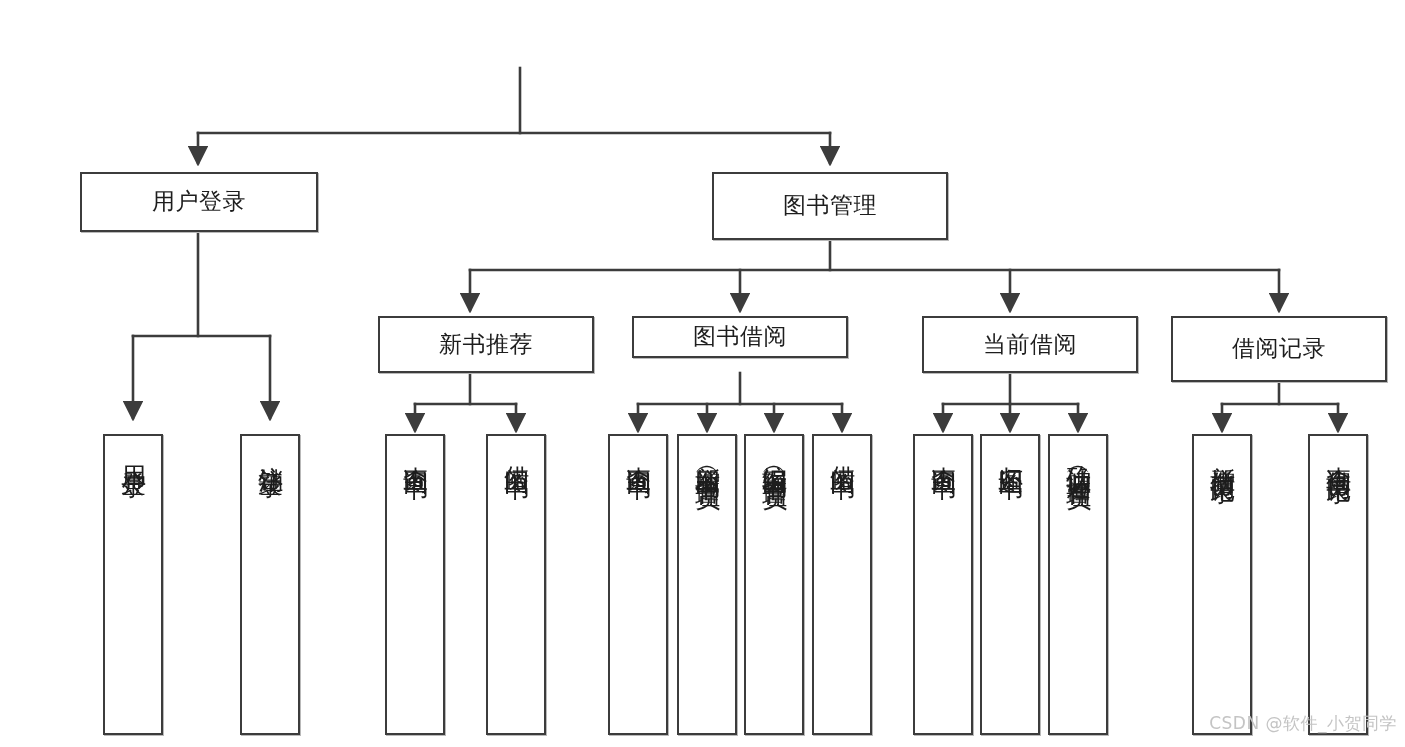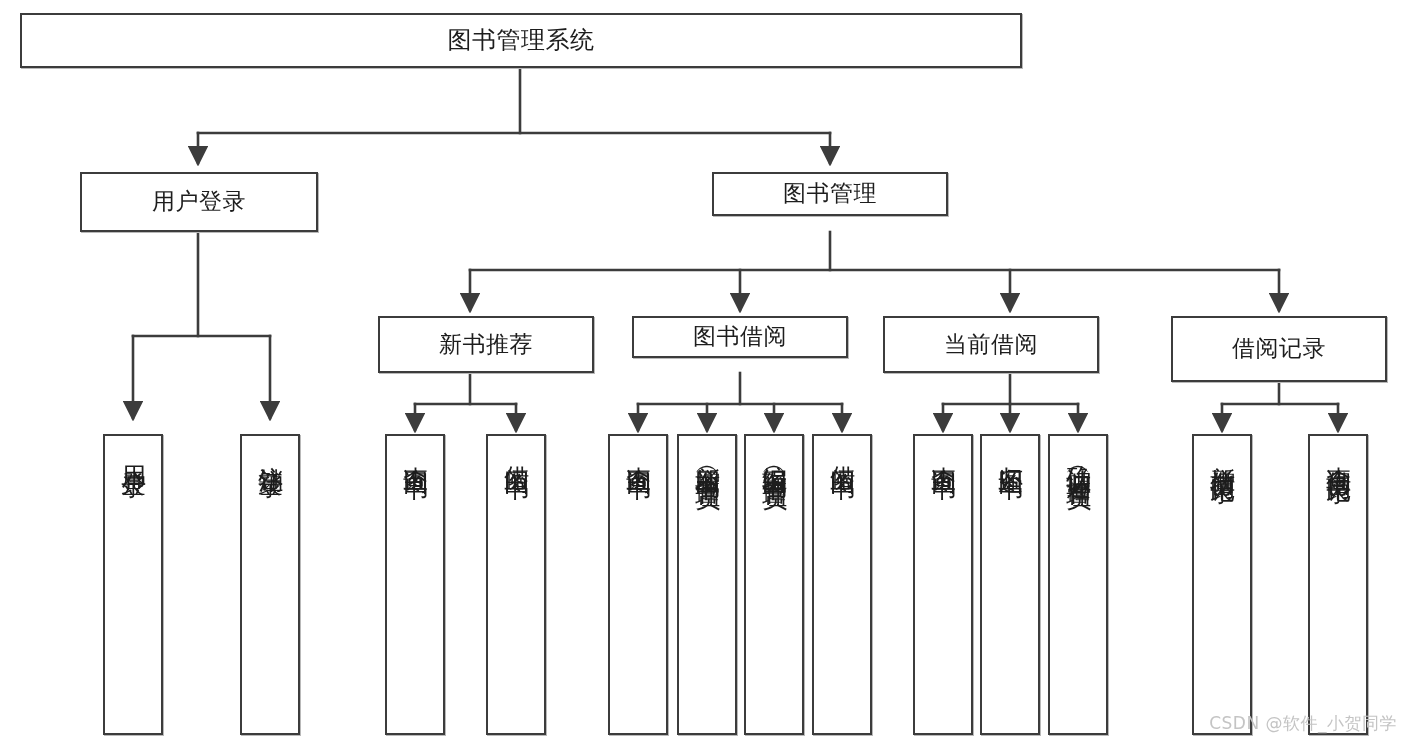--- a/index.html
+++ b/index.html
@@ -123,41 +123,38 @@
       <path d="M1010,404 L1010,430" marker-end="url(#arrow)"></path>
       <path d="M1078,404 L1078,430" marker-end="url(#arrow)"></path>
 
       <path d="M1279,373 L1279,404"></path>
       <path d="M1222,404 L1338,404"></path>
       <path d="M1222,404 L1222,430" marker-end="url(#arrow)"></path>
       <path d="M1338,404 L1338,430" marker-end="url(#arrow)"></path>
     </g>
   </svg>
 
-  <div class="node horiz root" style="left:20px; top:13px; width:1002px; height:55px;">
-    <span class="node-label">图书管理系统</span>
-  </div>
 
   <div class="node horiz" style="left:80px; top:172px; width:238px; height:60px;">
     <span class="node-label">用户登录</span>
   </div>
 
-  <div class="node horiz" style="left:712px; top:172px; width:236px; height:44px;">
+  <div class="node horiz" style="left:712px; top:172px; width:236px; height:68px;">
     <span class="node-label">图书管理</span>
   </div>
 
   <div class="node horiz" style="left:362px; top:316px; width:216px; height:57px;margin-left:16px;">
     <span class="node-label">新书推荐</span>
   </div>
 
   <div class="node horiz" style="left:632px; top:316px; width:216px; height:42px;">
     <span class="node-label">图书借阅</span>
   </div>
 
-  <div class="node horiz" style="left:883px; top:316px; width:216px; height:57px;">
+  <div class="node horiz" style="left:922px; top:316px; width:216px; height:57px;">
     <span class="node-label">当前借阅</span>
   </div>
 
   <div class="node horiz" style="left:1171px; top:316px; width:216px; height:66px;">
     <span class="node-label">借阅记录</span>
   </div>
 
   <div class="node vert" style="left:103px; top:434px; width:60px; height:301px;">
     <span class="node-label">用户登录</span>
   </div>

